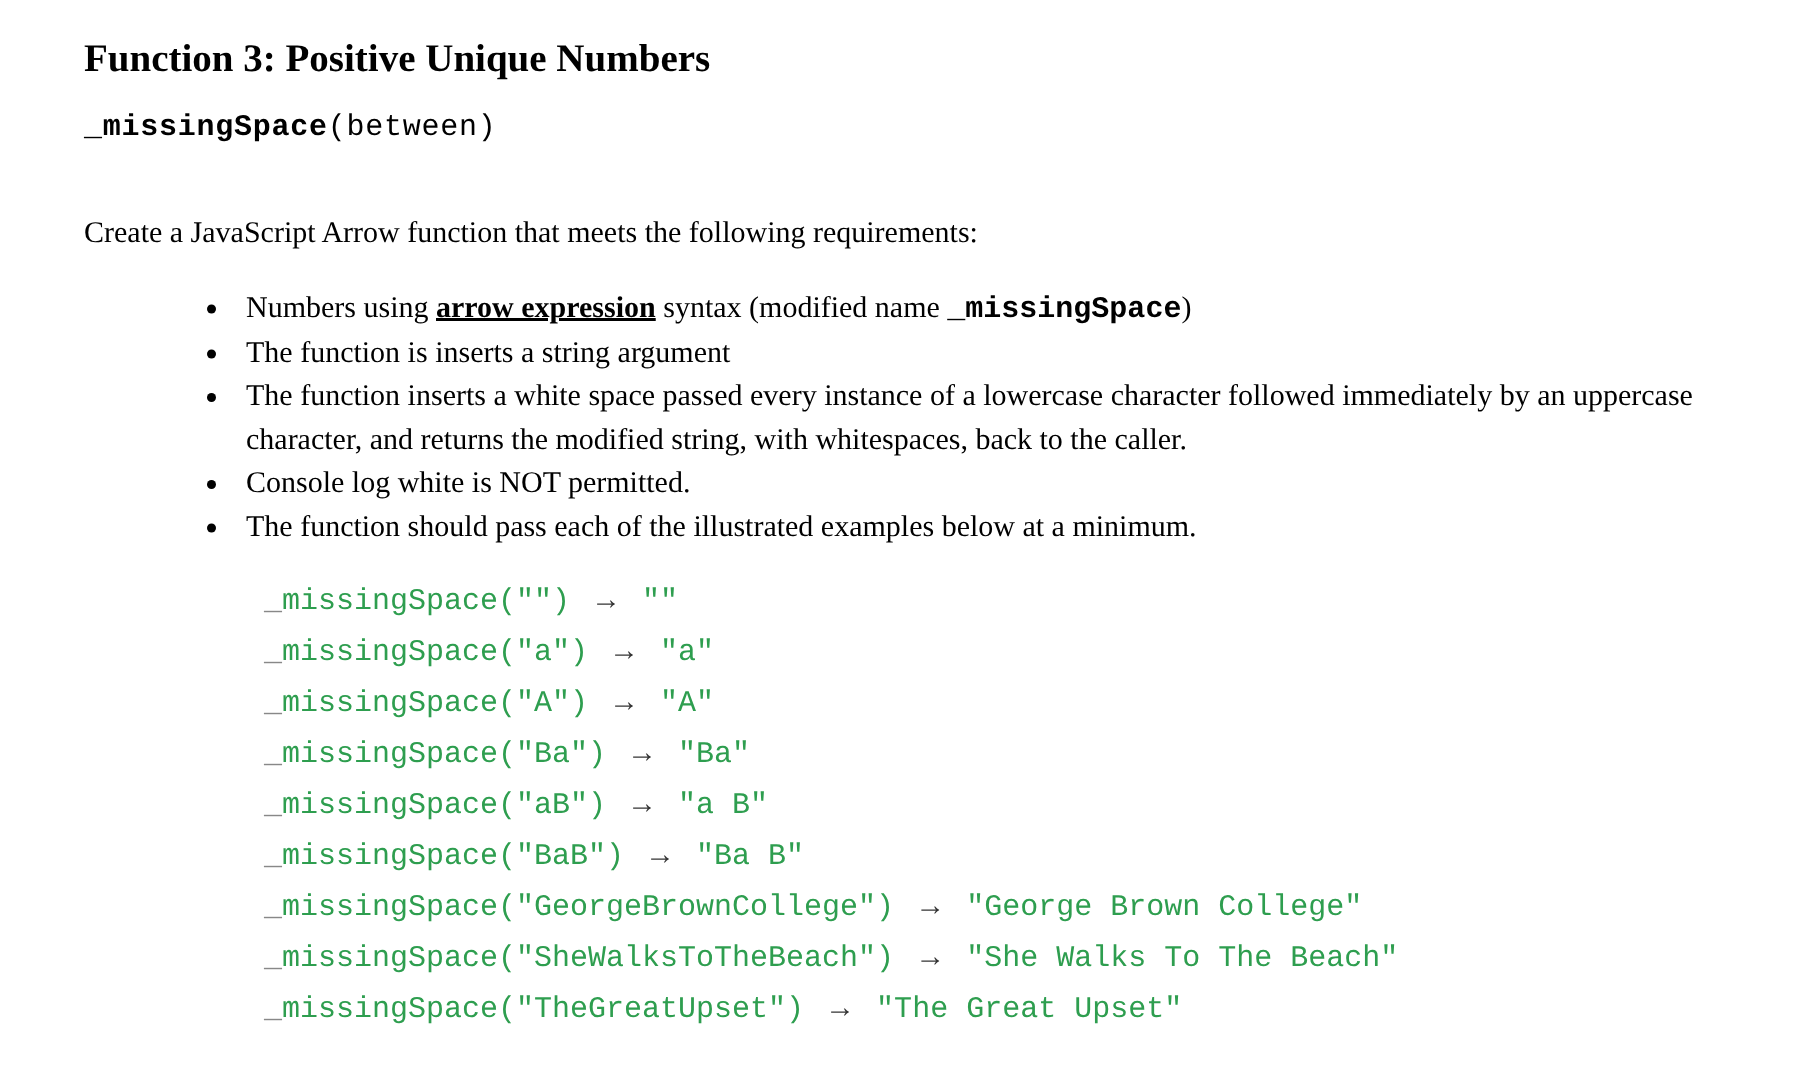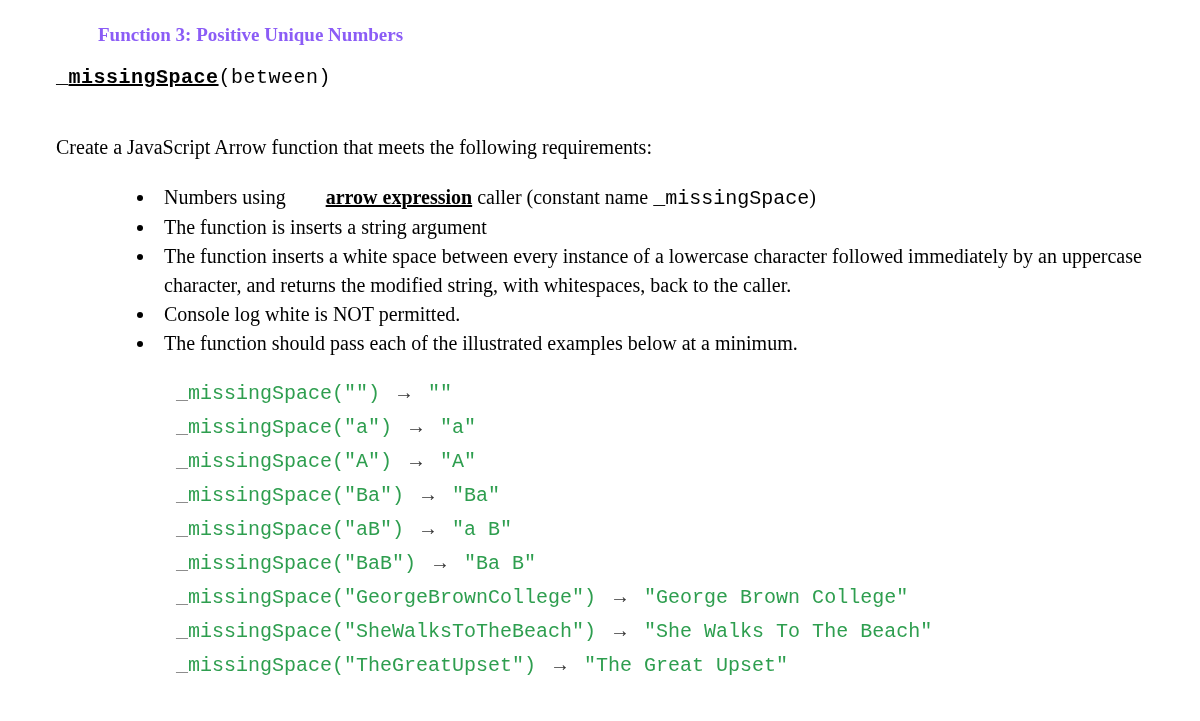--- a/index.html
+++ b/index.html
@@ -9,59 +9,56 @@
     }
     body {
       width: 1200px;
       height: 721px;
       background: #ffffff;
       font-family: "Times New Roman", Times, serif;
       padding: 24px 56px;
       color: #000000;
     }
     .heading {
-      color: #8b5cf6;
+      color: #000000;
       font-weight: bold;
-      font-size: 19px;
+      font-size: 26px;
       margin-bottom: 20px;
-      margin-left: 42px;
     }
     .signature {
       font-family: "Courier New", Courier, monospace;
       font-size: 20px;
       margin-bottom: 22px;
       letter-spacing: 0.5px;
     }
     .signature .fn-name {
-      text-decoration: underline;
       font-weight: bold;
     }
     .intro {
       font-size: 20px;
       margin-bottom: 24px;
       margin-top: 47px;
     }
     .bullets {
       list-style-type: disc;
       padding-left: 100px;
       margin-bottom: 18px;
     }
     .bullets li {
       font-size: 20px;
       line-height: 1.45;
       padding-left: 8px;
     }
     .arrow-expr {
       font-weight: bold;
       text-decoration: underline;
-      margin-left: 35px;
     }
     .const-name {
       font-family: "Courier New", Courier, monospace;
-      font-weight: normal;
+      font-weight: bold;
     }
     .examples {
       padding-left: 120px;
       font-family: "Courier New", Courier, monospace;
       font-size: 20px;
       line-height: 1.6;
       color: #2e9e4f;
     }
     .examples .line {
       display: flex;
@@ -83,24 +80,24 @@
 <h2 class="heading">Function 3: Positive Unique Numbers</h2>
 
 <div class="signature">
   <span>_</span><span class="fn-name">missingSpace</span><span>(between)</span>
 </div>
 
 <p class="intro">Create a JavaScript Arrow function that meets the following requirements:</p>
 
 <ul class="bullets">
   <li>
-    <span>Numbers using </span><span class="arrow-expr">arrow expression</span><span> caller (constant name  </span><span class="const-name">_missingSpace</span><span>)</span>
+    <span>Numbers using </span><span class="arrow-expr">arrow expression</span><span> syntax (modified name  </span><span class="const-name">_missingSpace</span><span>)</span>
   </li>
   <li>The function is inserts a string argument</li>
-  <li>The function inserts a white space between every instance of a lowercase character followed immediately by an uppercase character, and returns the modified string, with whitespaces, back to the caller.</li>
+  <li>The function inserts a white space passed every instance of a lowercase character followed immediately by an uppercase character, and returns the modified string, with whitespaces, back to the caller.</li>
   <li>Console log white is NOT permitted.</li>
   <li>The function should pass each of the illustrated examples below at a minimum.</li>
 </ul>
 
 <div class="examples">
   <div class="line">
     <span class="underscore">_</span><span>missingSpace("") </span><span class="arrow">→</span><span> ""</span>
   </div>
   <div class="line">
     <span class="underscore">_</span><span>missingSpace("a") </span><span class="arrow">→</span><span> "a"</span>

